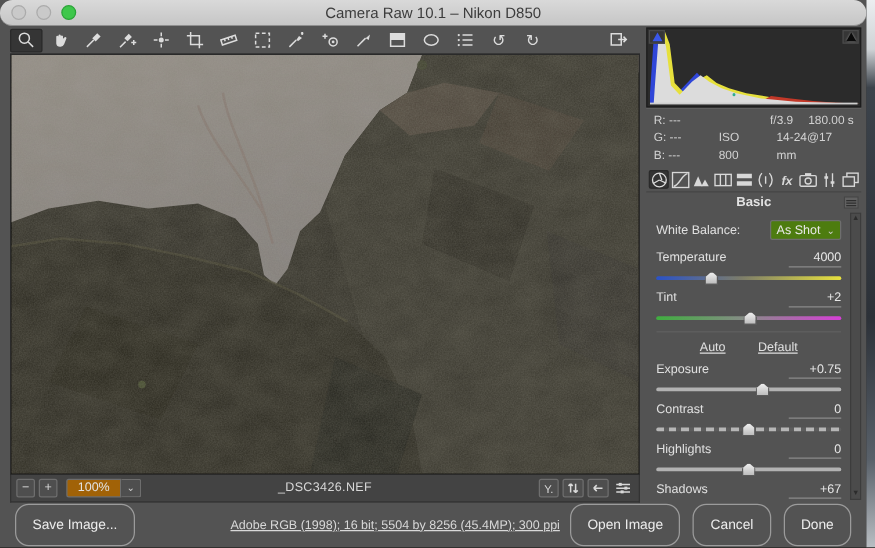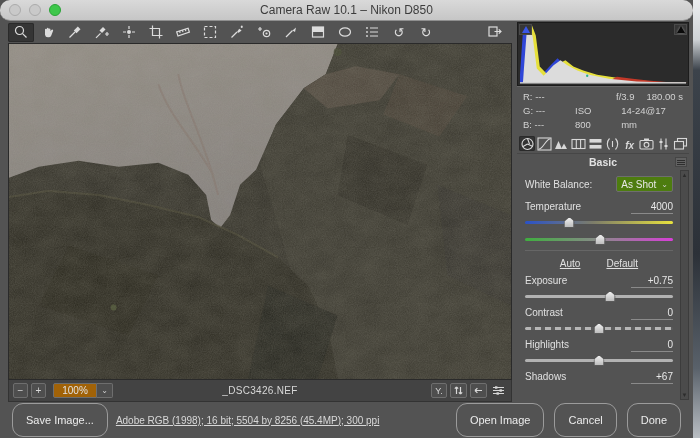--- a/index.html
+++ b/index.html
@@ -96,21 +96,21 @@
   .thumb { position:absolute; top:1px; width:11px; height:11px; background:linear-gradient(#efefef,#bdbdbd);
     border:1px solid #5a5a5a; clip-path:polygon(50% 0,100% 42%,100% 100%,0 100%,0 42%); transform:translateX(-50%); }
   .divider { height:1px; background:#424242; border-bottom:1px solid #666; margin:4px 0 7px; }
   .auto-default { display:flex; justify-content:center; gap:26px; margin:1px 0 6px; }
   .auto-default span { color:#e0e0e0; font-size:10px; text-decoration:underline; }
 
   
   .bottom-bar { height:36px; flex:0 0 auto; display:flex; align-items:center; padding:0 12px; gap:8px; }
   .pill { height:21px; border:1px solid #9b9b9b; border-radius:11px; color:#ececec; font-size:11px;
     display:flex; align-items:center; padding:16px 13px; background:transparent; }
-  .workflow { flex:1; text-align:left; color:#d8d8d8; font-size:10px; text-decoration:underline; }
+  .workflow { flex:1; text-align:right; color:#d8d8d8; font-size:10px; text-decoration:underline; }
   .btn-group { display:flex; gap:10px; }
 </style>
 </head>
 <body>
 
 <div class="screen">
   <div class="desktop-strip"></div>
 
   <div class="window">
 
@@ -428,20 +428,24 @@
                 <span class="sl-label">Temperature</span>
                 <span class="sl-val">4000</span>
               </div>
             <div class="sl-track-wrap">
                 <div class="sl-track t-temp"></div>
                 <div class="thumb" style="left: 30%;"></div>
               </div>
           </div>
 
           <div class="slider-row">
+            <div class="sl-top">
+                <span class="sl-label">Tint</span>
+                <span class="sl-val">+2</span>
+              </div>
             <div class="sl-track-wrap">
                 <div class="sl-track t-tint"></div>
                 <div class="thumb" style="left: 51%;"></div>
               </div>
           </div>
 
           <div class="divider"></div>
 
           <div class="auto-default">
             <span>Auto</span>

